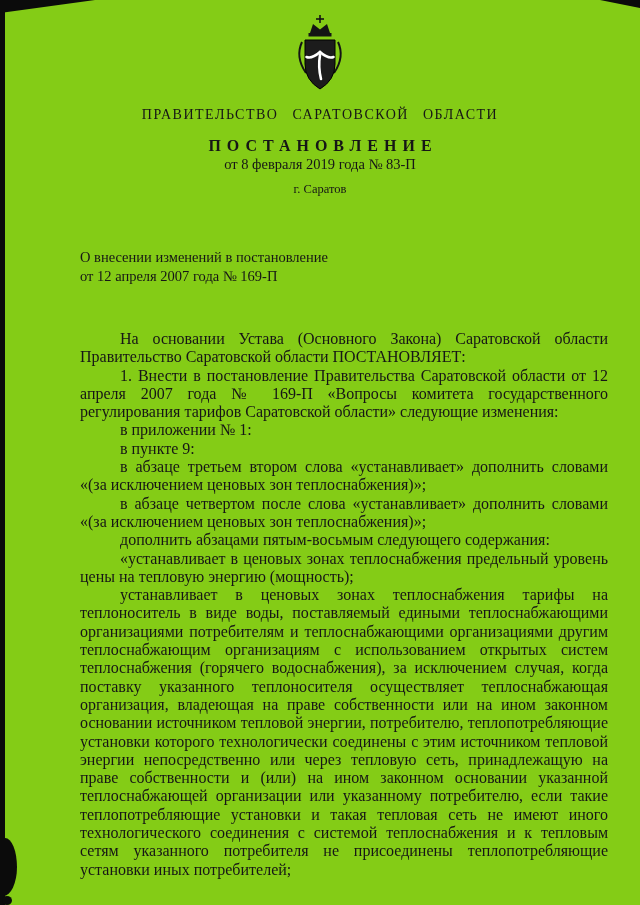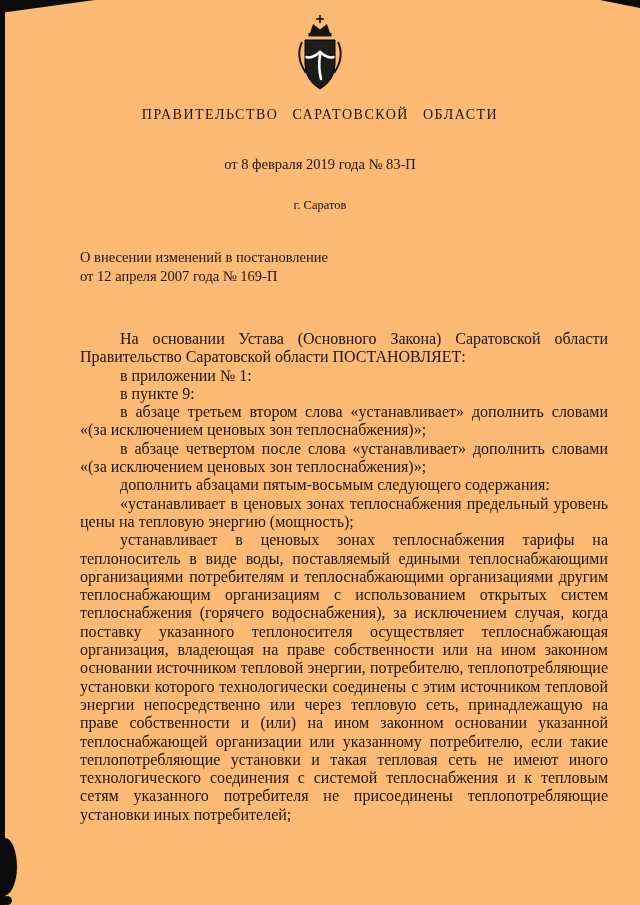--- a/index.html
+++ b/index.html
@@ -1,42 +1,42 @@
 <!DOCTYPE html>
 <html lang="ru"><head>
 <meta charset="utf-8">
 <style>
   * { margin:0; padding:0; box-sizing:border-box; }
   html,body { background:#ffffff; }
   .page {
     position:relative;
     width:640px; height:905px;
     margin:0 auto;
-    background:#fdba74;
+    background:#84cc16;
     color:#161616;
     font-family:"Liberation Serif","DejaVu Serif",serif;
     overflow:hidden;
   }
   
   .bar-left   { position:absolute; left:0; top:0; width:5px; height:905px; background:#0b0b0b; }
   .tri-tl     { position:absolute; left:0; top:0; width:0; height:0;
                 border-top:13px solid #0b0b0b; border-right:95px solid transparent; }
   .tri-tr     { position:absolute; right:0; top:0; width:0; height:0;
                 border-top:8px solid #0b0b0b; border-left:40px solid transparent; }
   .blob-bl    { position:absolute; left:0; top:838px; width:17px; height:58px; background:#0b0b0b;
                 border-radius:0 70% 80% 0 / 0 50% 50% 0; }
   .speck-bl   { position:absolute; left:2px; top:896px; width:10px; height:9px; background:#0b0b0b; border-radius:50%; }
   
   .emblem     { position:absolute; top:14px; left:50%; transform:translateX(-50%); }
   .org        { position:absolute; top:107px; left:0; width:100%; text-align:center;
                 font-size:14px; letter-spacing:1.5px; word-spacing:9px; }
   .doctype    { position:absolute; top:137px; left:0; width:100%; text-align:center;
                 font-size:16px; font-weight:bold; letter-spacing:6px; text-indent:6px; }
   .dateline   { position:absolute; top:156px; left:0; width:100%; text-align:center; font-size:14.5px; }
-  .city       { position:absolute; top:198px; left:0; width:100%; text-align:center; font-size:12.5px; }
+  .city       { position:absolute; top:182px; left:0; width:100%; text-align:center; font-size:12.5px; }
   
   .title      { position:absolute; top:248px; left:80px; width:470px;
                 font-weight:normal; font-size:14.5px; line-height:19px; }
   
   .bodytext   { position:absolute; top:330px; left:80px; width:528px;
                 font-size:16px; line-height:18.3px; text-align:justify; }
   .para       { text-indent:40px; }
 </style>
 </head>
 <body>
@@ -58,30 +58,32 @@
       <path d="M10 28 q-7 15 4 31" stroke="#141414" fill="none" stroke-width="2"></path>
       <path d="M46 28 q7 15 -4 31" stroke="#141414" fill="none" stroke-width="2"></path>
       <path d="M13 26 h30 v24 q0 16 -15 25 q-15 -9 -15 -25 Z" fill="#1c1c1c" stroke="#000"></path>
       <path d="M28 38 Q20 45 14.5 43" stroke="#ffffff" stroke-width="2.6" fill="none" stroke-linecap="round"></path>
       <path d="M28 38 Q36 45 41.5 43" stroke="#ffffff" stroke-width="2.6" fill="none" stroke-linecap="round"></path>
       <path d="M28 41 Q26 53 29 65" stroke="#ffffff" stroke-width="2.6" fill="none" stroke-linecap="round"></path>
     </svg>
   </div>
 
   <div class="org">ПРАВИТЕЛЬСТВО САРАТОВСКОЙ ОБЛАСТИ</div>
+  <div class="doctype">ПОСТАНОВЛЕНИЕ</div>
   <div class="dateline">от 8 февраля 2019 года № 83-П</div>
   <div class="city">г. Саратов</div>
 
   <div class="title">
     <div>О внесении изменений в постановление</div>
     <div>от 12 апреля 2007 года № 169-П</div>
   </div>
 
   <div class="bodytext" id="paragraphs">
       <p class="para">На основании Устава (Основного Закона) Саратовской области Правительство Саратовской области ПОСТАНОВЛЯЕТ:</p>
+      <p class="para">1. Внести в постановление Правительства Саратовской области от 12 апреля 2007 года № 169-П «Вопросы комитета государственного регулирования тарифов Саратовской области» следующие изменения:</p>
       <p class="para">в приложении № 1:</p>
       <p class="para">в пункте 9:</p>
       <p class="para">в абзаце третьем втором слова «устанавливает» дополнить словами «(за исключением ценовых зон теплоснабжения)»;</p>
       <p class="para">в абзаце четвертом после слова «устанавливает» дополнить словами «(за исключением ценовых зон теплоснабжения)»;</p>
       <p class="para">дополнить абзацами пятым-восьмым следующего содержания:</p>
       <p class="para">«устанавливает в ценовых зонах теплоснабжения предельный уровень цены на тепловую энергию (мощность);</p>
       <p class="para">устанавливает в ценовых зонах теплоснабжения тарифы на теплоноситель в виде воды, поставляемый едиными теплоснабжающими организациями потребителям и теплоснабжающими организациями другим теплоснабжающим организациям с использованием открытых систем теплоснабжения (горячего водоснабжения), за исключением случая, когда поставку указанного теплоносителя осуществляет теплоснабжающая организация, владеющая на праве собственности или на ином законном основании источником тепловой энергии, потребителю, теплопотребляющие установки которого технологически соединены с этим источником тепловой энергии непосредственно или через тепловую сеть, принадлежащую на праве собственности и (или) на ином законном основании указанной теплоснабжающей организации или указанному потребителю, если такие теплопотребляющие установки и такая тепловая сеть не имеют иного технологического соединения с системой теплоснабжения и к тепловым сетям указанного потребителя не присоединены теплопотребляющие установки иных потребителей;</p>
     </div>
 
 </div>

